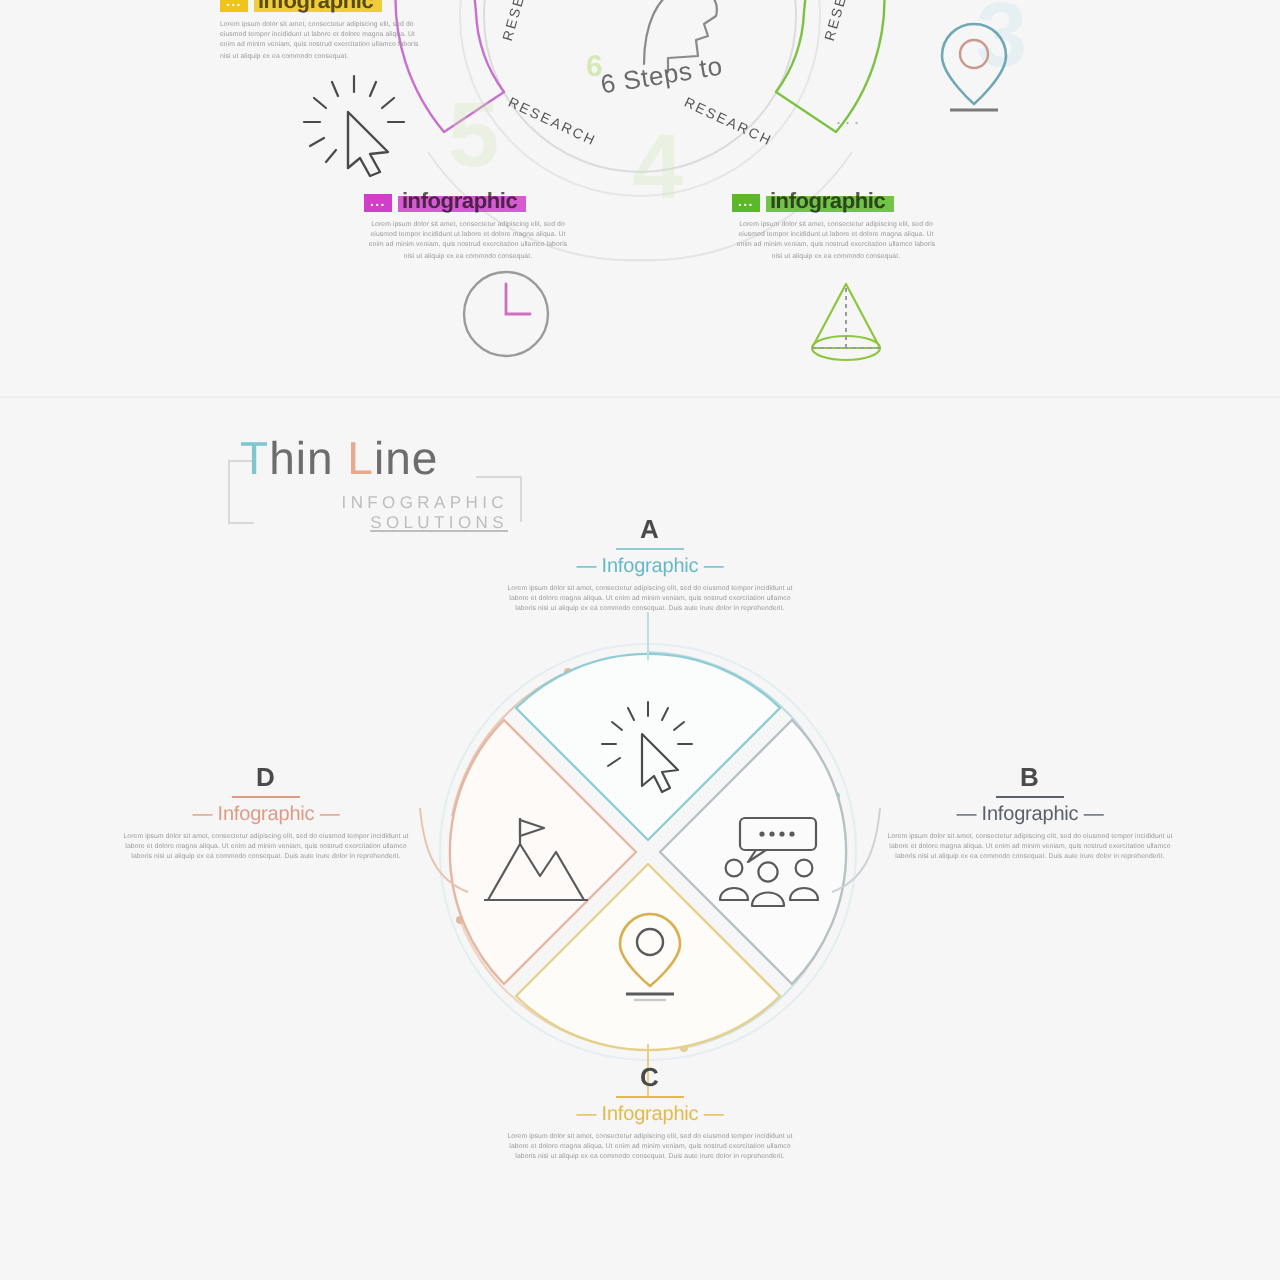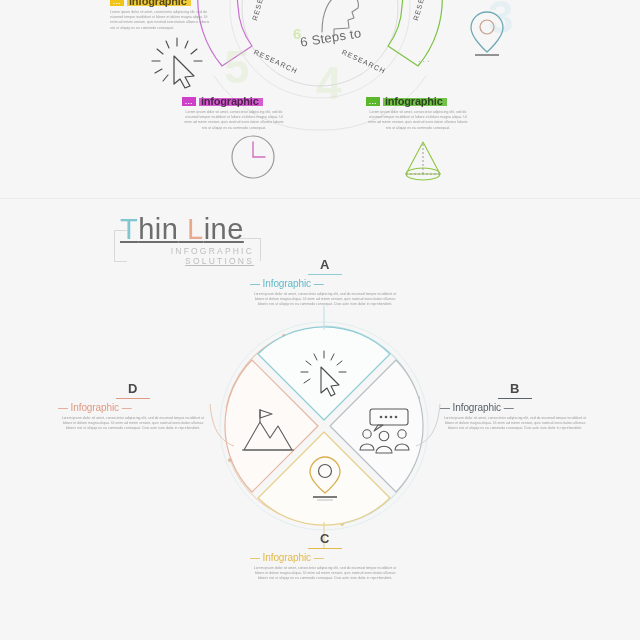--- a/index.html
+++ b/index.html
@@ -47,29 +47,29 @@
     opacity:.30;
   }
 
   
   .node-letter{
     font-size:13px;font-weight:700;color:#4a4a4a;
     text-align:center;line-height:14px;letter-spacing:.5px;
   }
   .node-rule{height:1px;margin:2px auto 3px;width:34px;}
   .node-title{
-    font-size:10px;line-height:11px;
+    font-size:10px;text-align:center;line-height:11px;
     letter-spacing:-.1px;white-space:nowrap;
   }
   .node-title .dash{font-weight:400;}
 
   
   .logo-main{
-    font-size:29px;line-height:26px;color:#6d6d6d;
-    letter-spacing:.5px;font-weight:400;white-space:nowrap;text-decoration:underline;
+    font-size:23px;line-height:26px;color:#6d6d6d;
+    letter-spacing:.5px;font-weight:400;white-space:nowrap;
   }
   .logo-sub{
     font-size:8.5px;letter-spacing:2.2px;color:#bdbdbd;
     text-align:right;line-height:10px;
   }
   .logo-frame{position:absolute;border:1px solid #d8d8d8;}
 
   
   .res-word{
     font-size:7px;letter-spacing:1.1px;color:#555;

